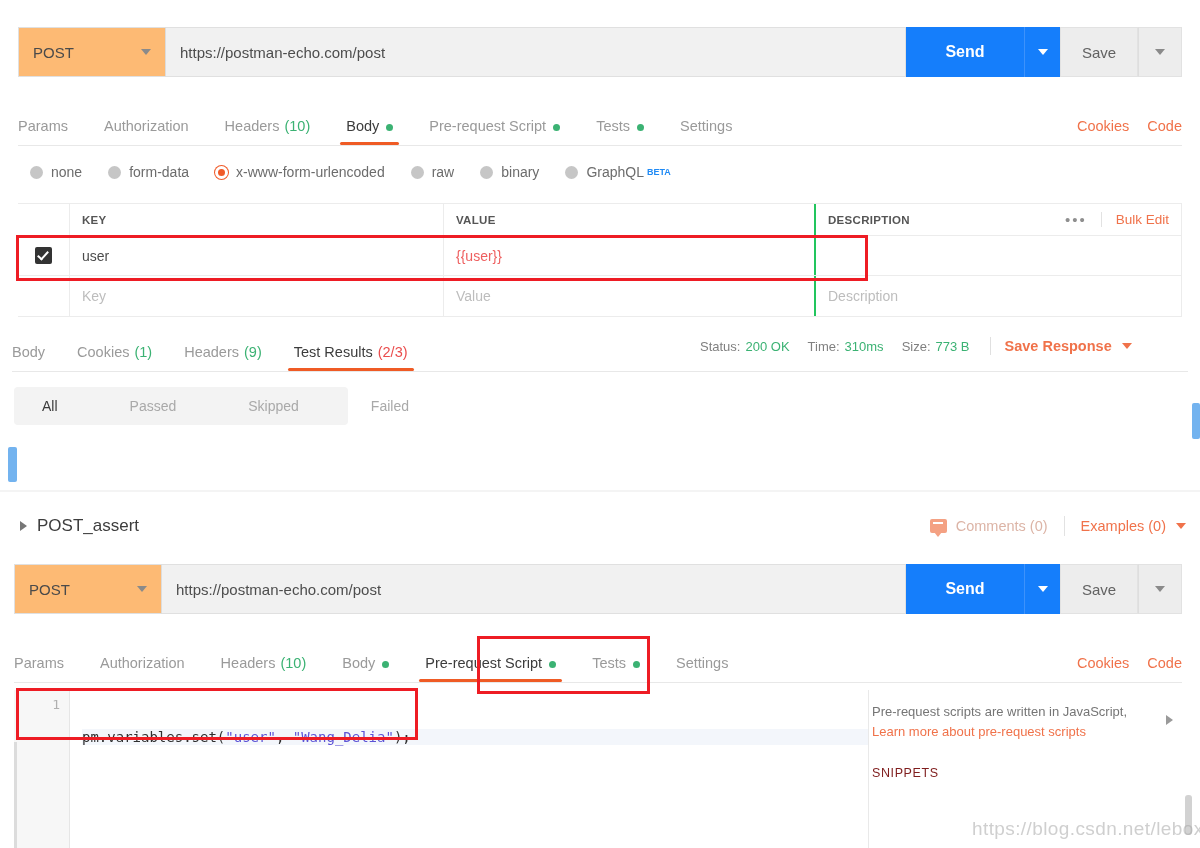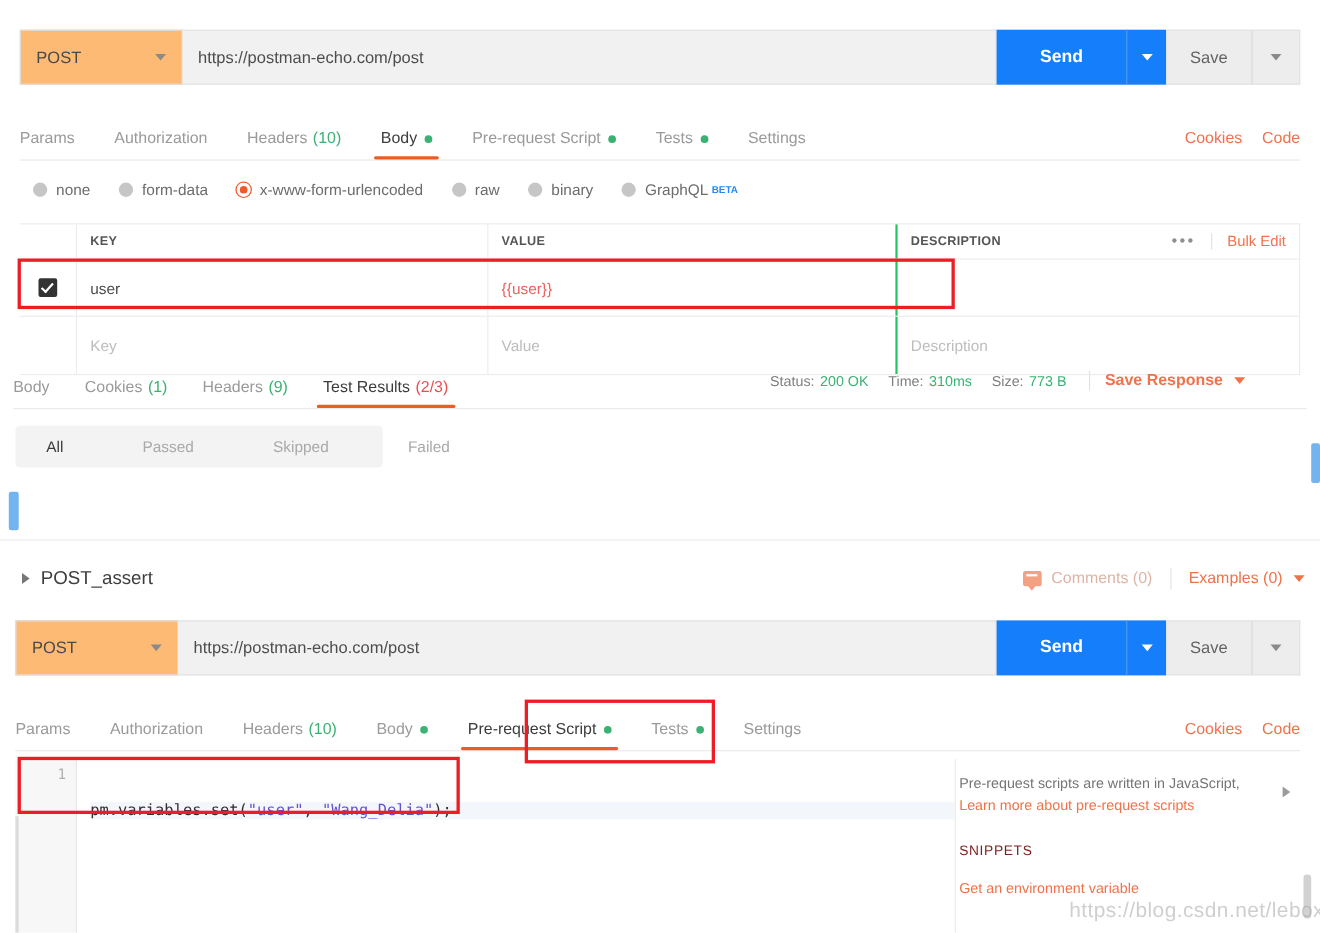--- a/index.html
+++ b/index.html
@@ -197,21 +197,21 @@
     box-sizing: border-box;
     background: #fff;
   }
   .kvhead, .kvrow {
     display: flex;
     align-items: center;
     height: 32px;
     border-bottom: 1px solid #ececec;
     box-sizing: border-box;
   }
-  .kvrow { height: 52px; }
+  .kvrow { height: 40px; }
   .kvrow:last-child { border-bottom: none; }
   .kvcheck-cell {
     width: 52px; flex: none;
     display: flex; align-items: center; justify-content: center;
     border-right: 1px solid #ececec;
     height: 100%;
     box-sizing: border-box;
   }
   .kvhead .kvcheck-cell { border-right: 1px solid #ececec; }
   .cbx {
@@ -667,21 +667,20 @@
     </div>
   </div>
   <div class="editor-left-rail" style="left:14px; top:742px; width:3px; height:106px;"></div>
 
   <div class="redbox" style="left:16px; top:688px; width:402px; height:52px;"></div>
 
   <div class="helppanel" style="left:872px; top:702px; width:312px;">
     <div class="help-line">Pre-request scripts are written in JavaScript,</div>
     <div class="help-link">Learn more about pre-request scripts</div>
     <div class="snippets-title">SNIPPETS</div>
-    <div class="snippet-item">Get an environment variable</div>
   </div>
   <div class="help-collapse" style="left:1166px; top:715px;"></div>
 
   <div class="vscroll-thumb" style="left:1185px; top:795px; width:7px; height:40px;"></div>
 
   <div class="watermark" style="left:972px; top:818px;">https://blog.csdn.net/leboxy</div>
 
 </div>
 
 </body></html>

